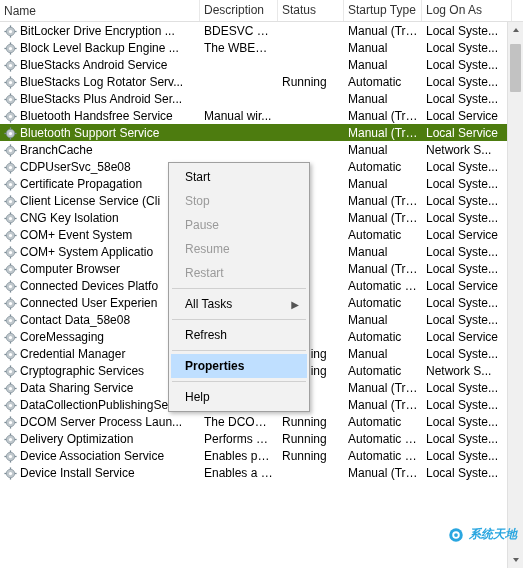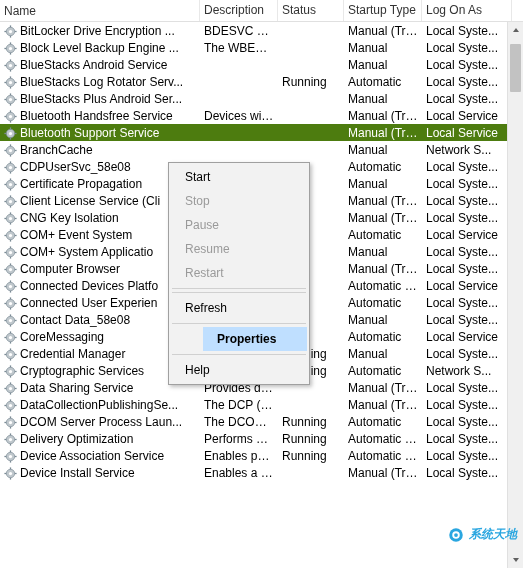--- a/index.html
+++ b/index.html
@@ -19,21 +19,21 @@
 .col-logon { width: 90px; }
 .gear-icon { width: 13px; height: 13px; flex-shrink: 0; }
 .scrollbar-v { position: absolute; right: 0; top: 22px; bottom: 0; width: 16px; background: #f0f0f0; border-left: 1px solid #e0e0e0; }
 .scrollbar-thumb { position: absolute; left: 2px; right: 2px; top: 22px; height: 48px; background: #c2c2c2; border-radius: 1px; }
 .scrollbar-arrow { position: absolute; left: 0; right: 0; height: 16px; display: flex; align-items: center; justify-content: center; color: #606060; }
 .scrollbar-arrow.up { top: 0; }
 .scrollbar-arrow.down { bottom: 0; }
 .context-menu { position: absolute; left: 168px; top: 162px; width: 142px; background: #f2f2f2; border: 1px solid #a0a0a0; box-shadow: 2px 2px 4px rgba(0,0,0,0.25); z-index: 10; padding: 2px; }
 .context-menu .mitem { padding: 5px 8px 5px 14px; color: #000; cursor: default; display: flex; justify-content: space-between; align-items: center; }
 .context-menu .mitem.disabled { color: #9a9a9a; }
-.context-menu .mitem.highlight { background: #bfdfff; margin-left: 32px; }
+.context-menu .mitem.highlight { background: #bfdfff; }
 .context-menu .mitem.bold { font-weight: 600; }
 .context-menu .sep { height: 1px; background: #d0d0d0; margin: 3px 1px; }
 .submenu-arrow { font-size: 10px; color: #555; }
 .watermark { position: absolute; right: 6px; bottom: 24px; font-size: 13px; font-weight: 700; color: #2aa6e0; font-style: italic; pointer-events: none; }
 .watermark-icon { width: 18px; height: 18px; display: inline-block; vertical-align: middle; }
 </style>
 </head>
 <body>
 
 <div class="window">
@@ -149,21 +149,21 @@
             <g fill="#7a8a94">
               <rect x="7.2" y="0.5" width="1.6" height="2.4"></rect>
               <rect x="7.2" y="13.1" width="1.6" height="2.4"></rect>
               <rect x="0.5" y="7.2" width="2.4" height="1.6"></rect>
               <rect x="13.1" y="7.2" width="2.4" height="1.6"></rect>
             </g>
             <circle cx="8" cy="8" r="2" fill="#fff"></circle>
           </svg>
           <span>Bluetooth Handsfree Service</span>
         </div>
-        <div class="col col-desc">Devices wir...</div>
+        <div class="col col-desc">Manual wir...</div>
         <div class="col col-status"></div>
         <div class="col col-startup">Manual (Trig...</div>
         <div class="col col-logon">Local Service</div>
       </div>
       <div class="row selected">
         <div class="col col-name">
           <svg class="gear-icon" viewBox="0 0 16 16">
             <circle cx="8" cy="8" r="5.2" fill="#bfc7cc" stroke="#7a8a94" stroke-width="0.8"></circle>
             <g fill="#7a8a94">
               <rect x="7.2" y="0.5" width="1.6" height="2.4"></rect>
@@ -576,20 +576,24 @@
     </div>
   </div>
 
   <div class="context-menu">
     <div class="mitem">Start</div>
     <div class="mitem disabled">Stop</div>
     <div class="mitem disabled">Pause</div>
     <div class="mitem disabled">Resume</div>
     <div class="mitem disabled">Restart</div>
     <div class="sep"></div>
+    <div class="mitem">
+      <span>All Tasks</span>
+      <span class="submenu-arrow">▶</span>
+    </div>
     <div class="sep"></div>
     <div class="mitem">Refresh</div>
     <div class="sep"></div>
     <div class="mitem highlight bold">Properties</div>
     <div class="sep"></div>
     <div class="mitem">Help</div>
   </div>
 
   <div class="watermark">
     <span class="watermark-icon">

